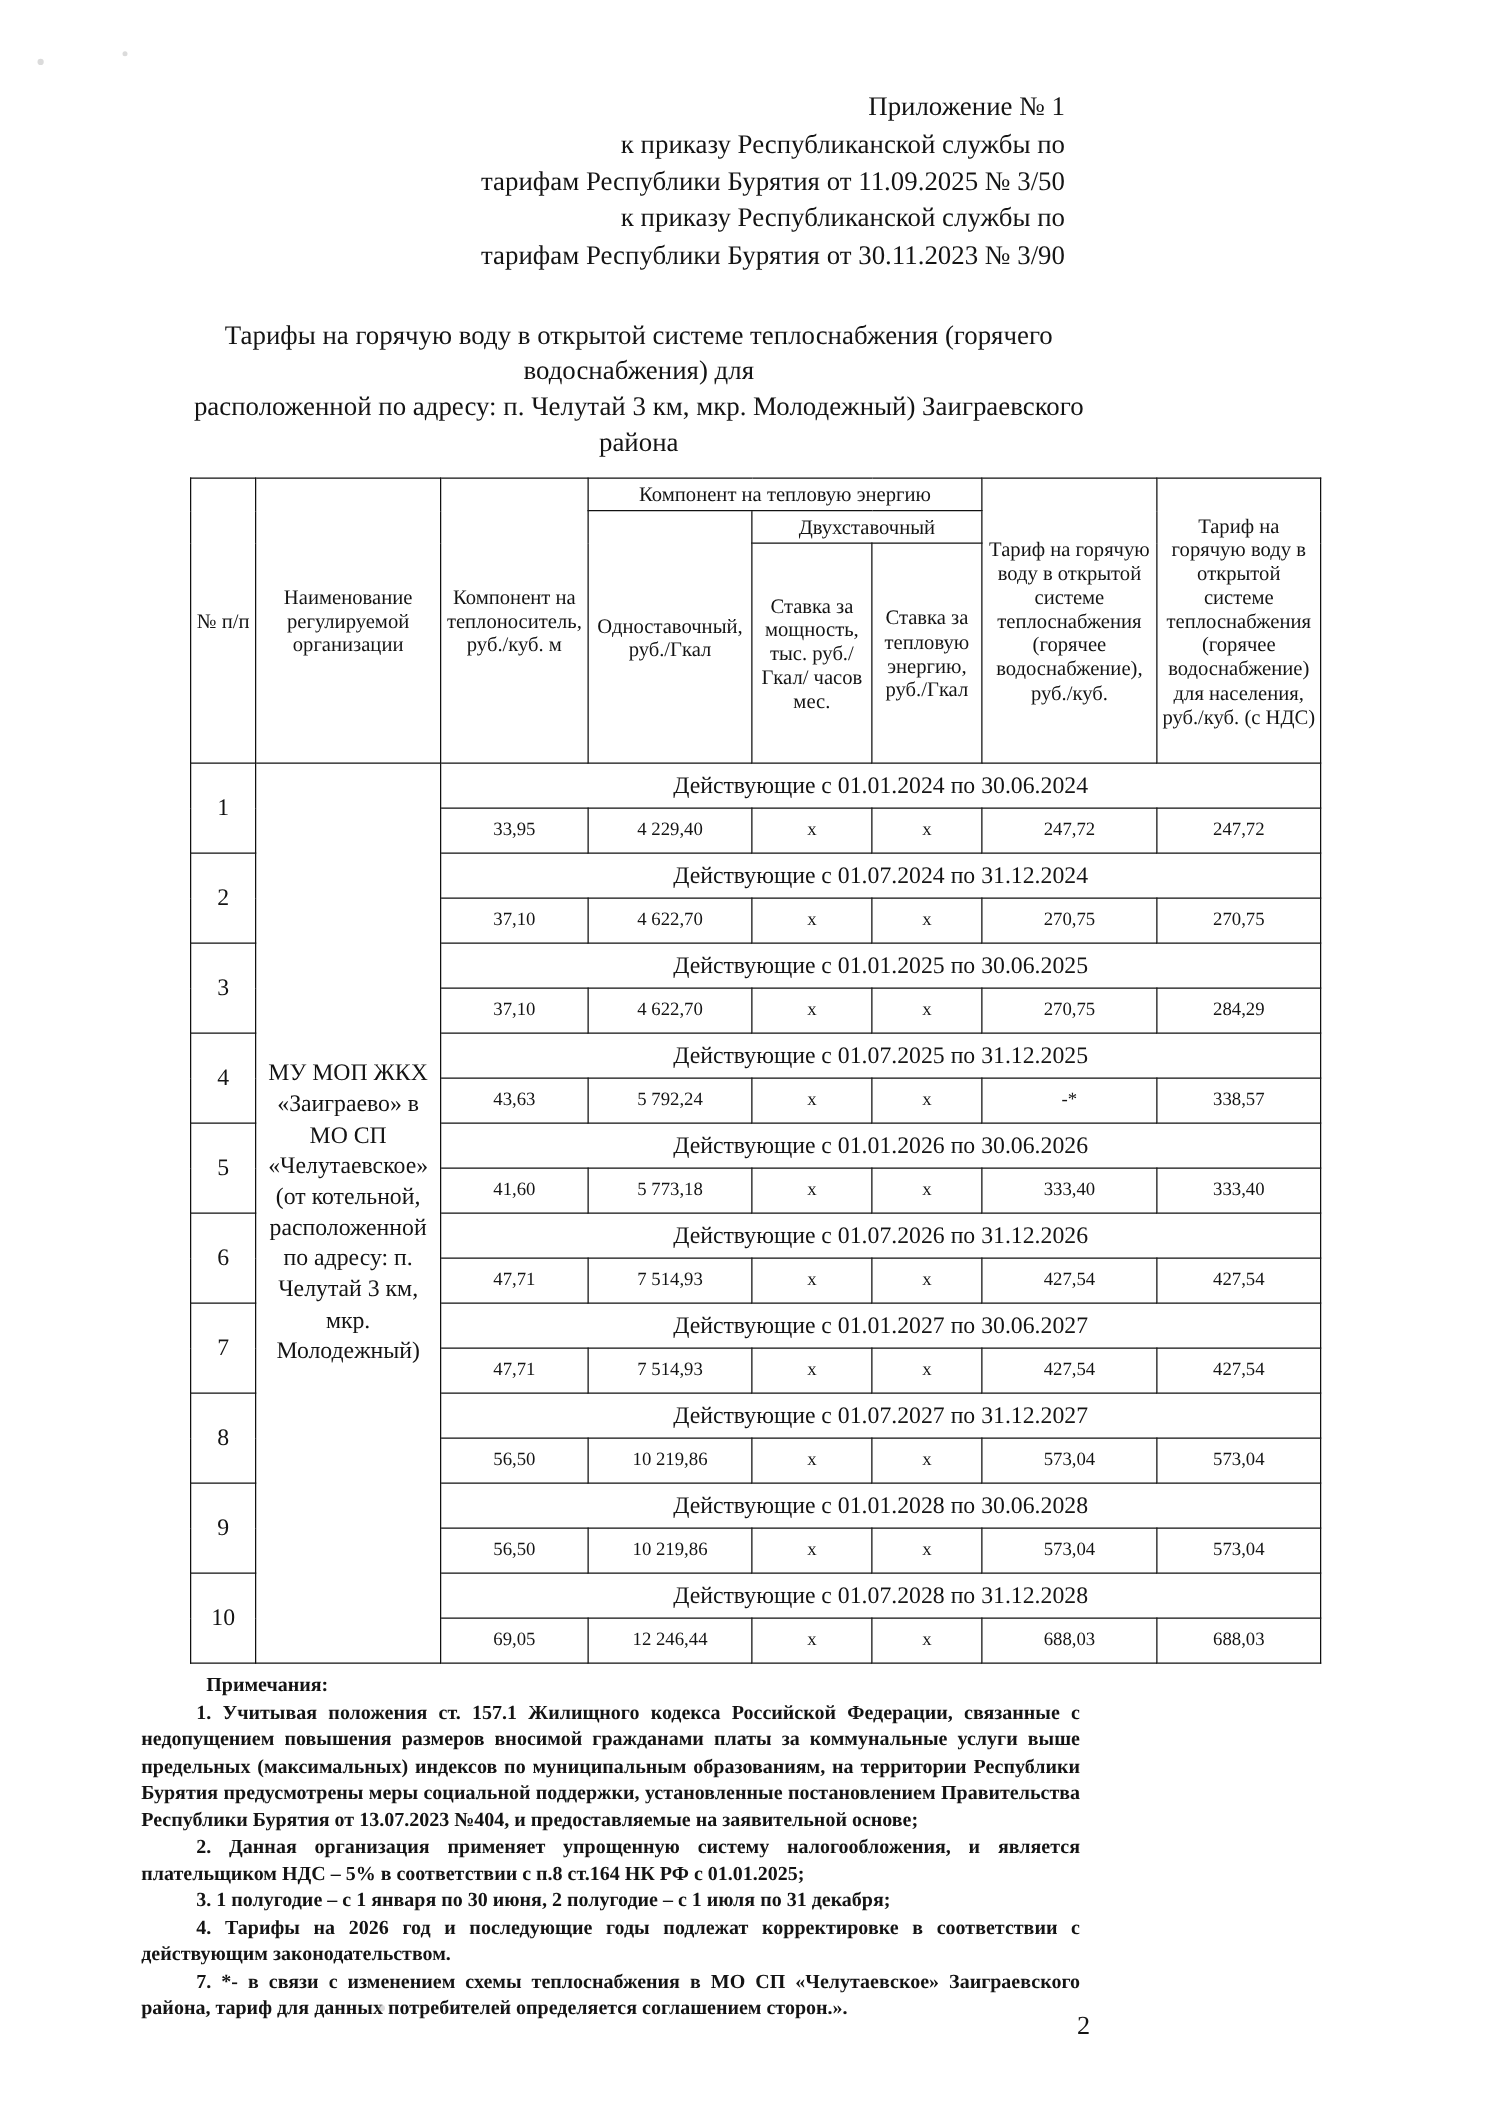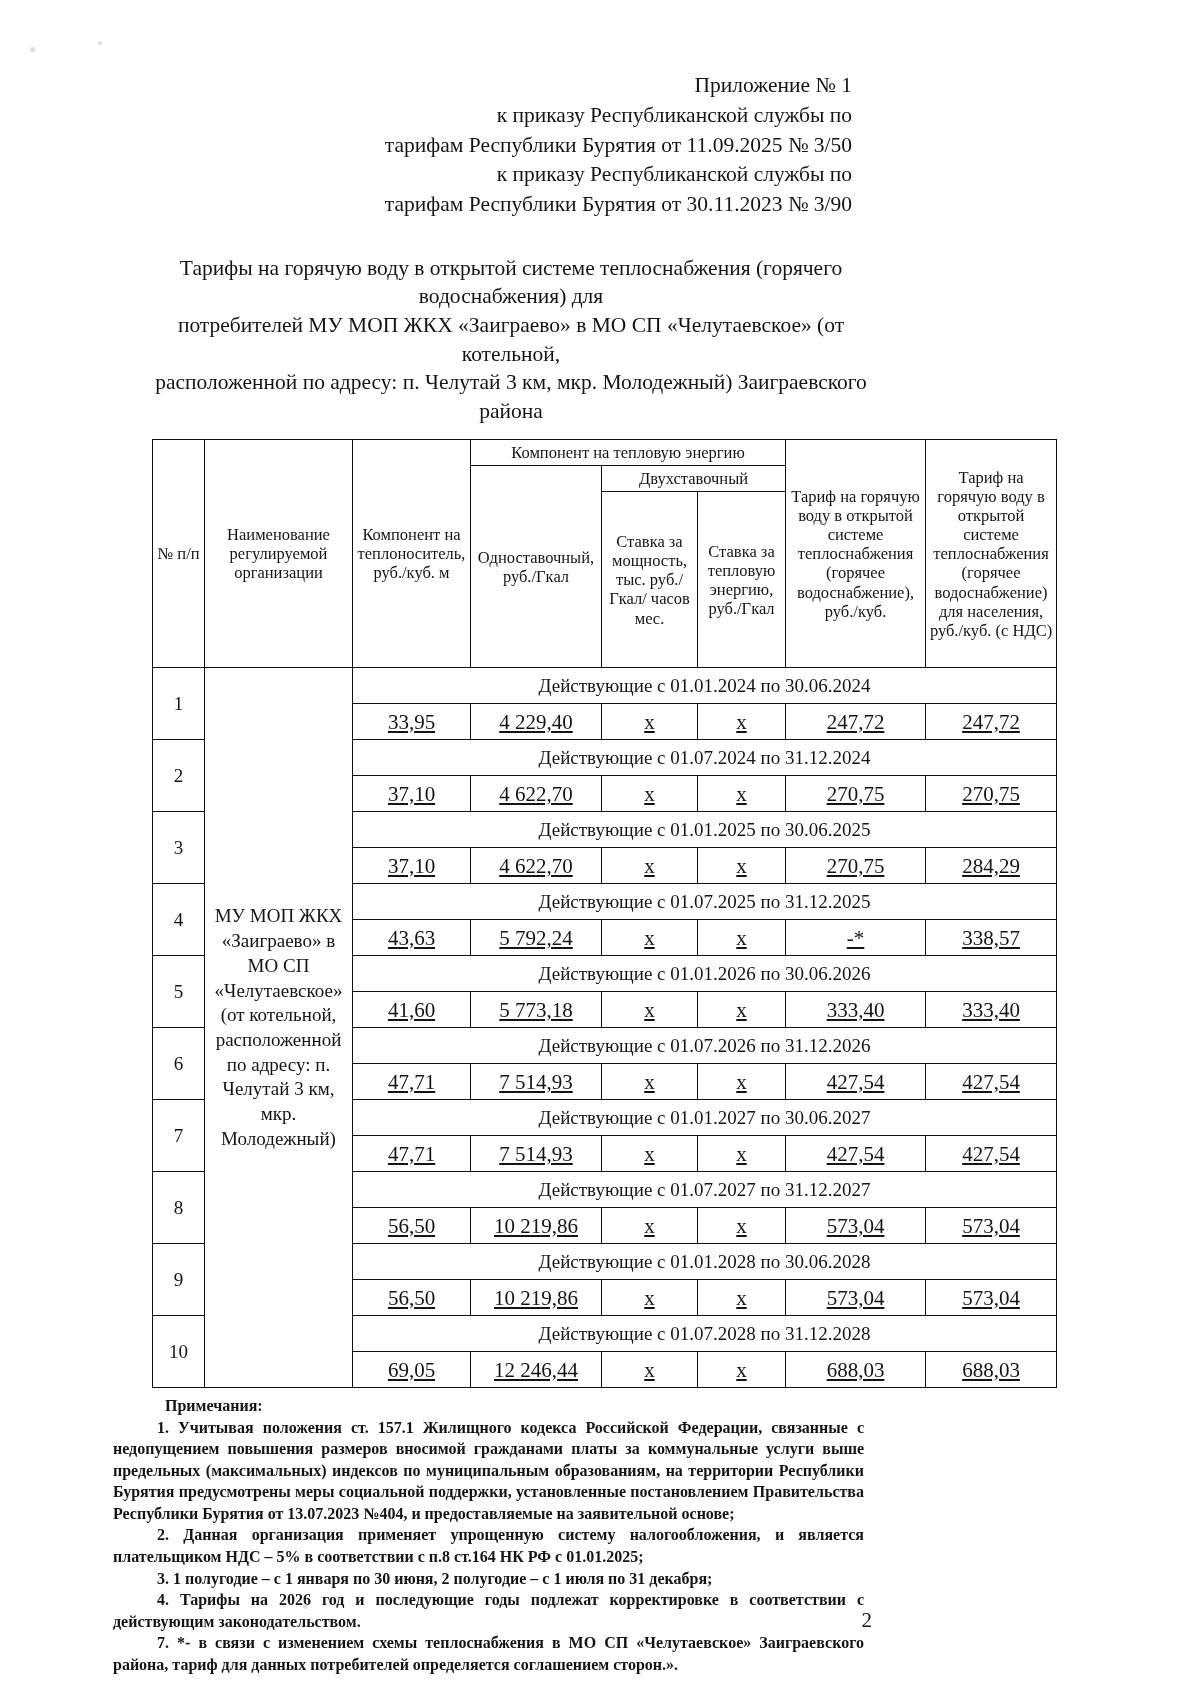--- a/index.html
+++ b/index.html
@@ -87,24 +87,23 @@
     line-height: 1.3;
     vertical-align: middle;
     padding: 2px 3px;
   }
   tr.period-row td {
     font-size: 19px;
     height: 31px;
     padding: 2px;
   }
   tr.value-row td {
-    font-size: 21px;
+    font-size: 15px;
     height: 31px;
     padding: 2px;
-    text-decoration: underline;
   }
 
   
   .notes {
     margin-top: 7px;
     padding-left: 113px;
     padding-right: 116px;
     font-size: 16px;
     line-height: 1.345;
     text-align: justify;
@@ -146,21 +145,20 @@
   <div class="doc-header">
     <div>Приложение № 1</div>
     <div>к приказу Республиканской службы по</div>
     <div>тарифам Республики Бурятия от 11.09.2025 № 3/50</div>
     <div>к приказу Республиканской службы по</div>
     <div>тарифам Республики Бурятия от 30.11.2023 № 3/90</div>
   </div>
 
   <div class="doc-title">
     <div>Тарифы на горячую воду в открытой системе теплоснабжения (горячего водоснабжения) для</div>
-    <div>потребителей МУ МОП ЖКХ «Заиграево» в МО СП «Челутаевское» (от котельной,</div>
     <div>расположенной по адресу: п. Челутай 3 км, мкр. Молодежный) Заиграевского района</div>
   </div>
 
   <div class="table-wrap">
     <table class="tariff">
       <colgroup>
         <col style="width:52px">
           <col style="width:148px">
           <col style="width:118px">
         <col style="width:131px">

